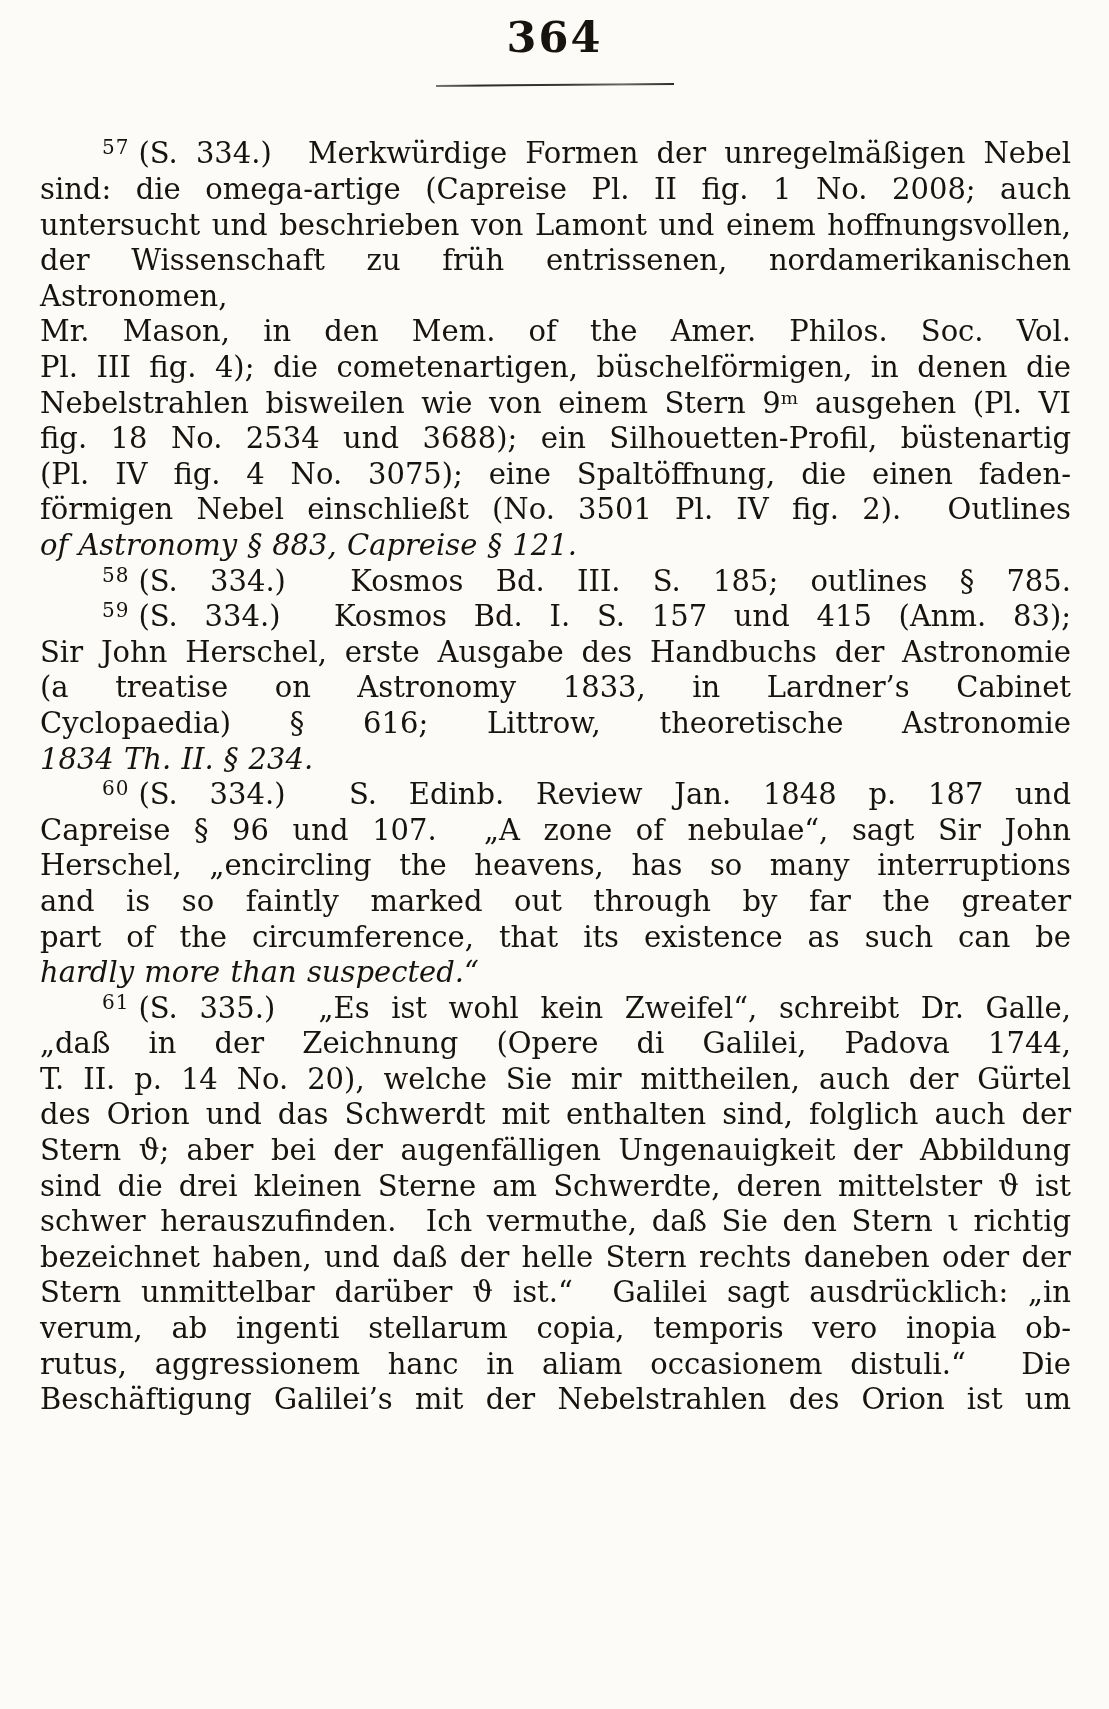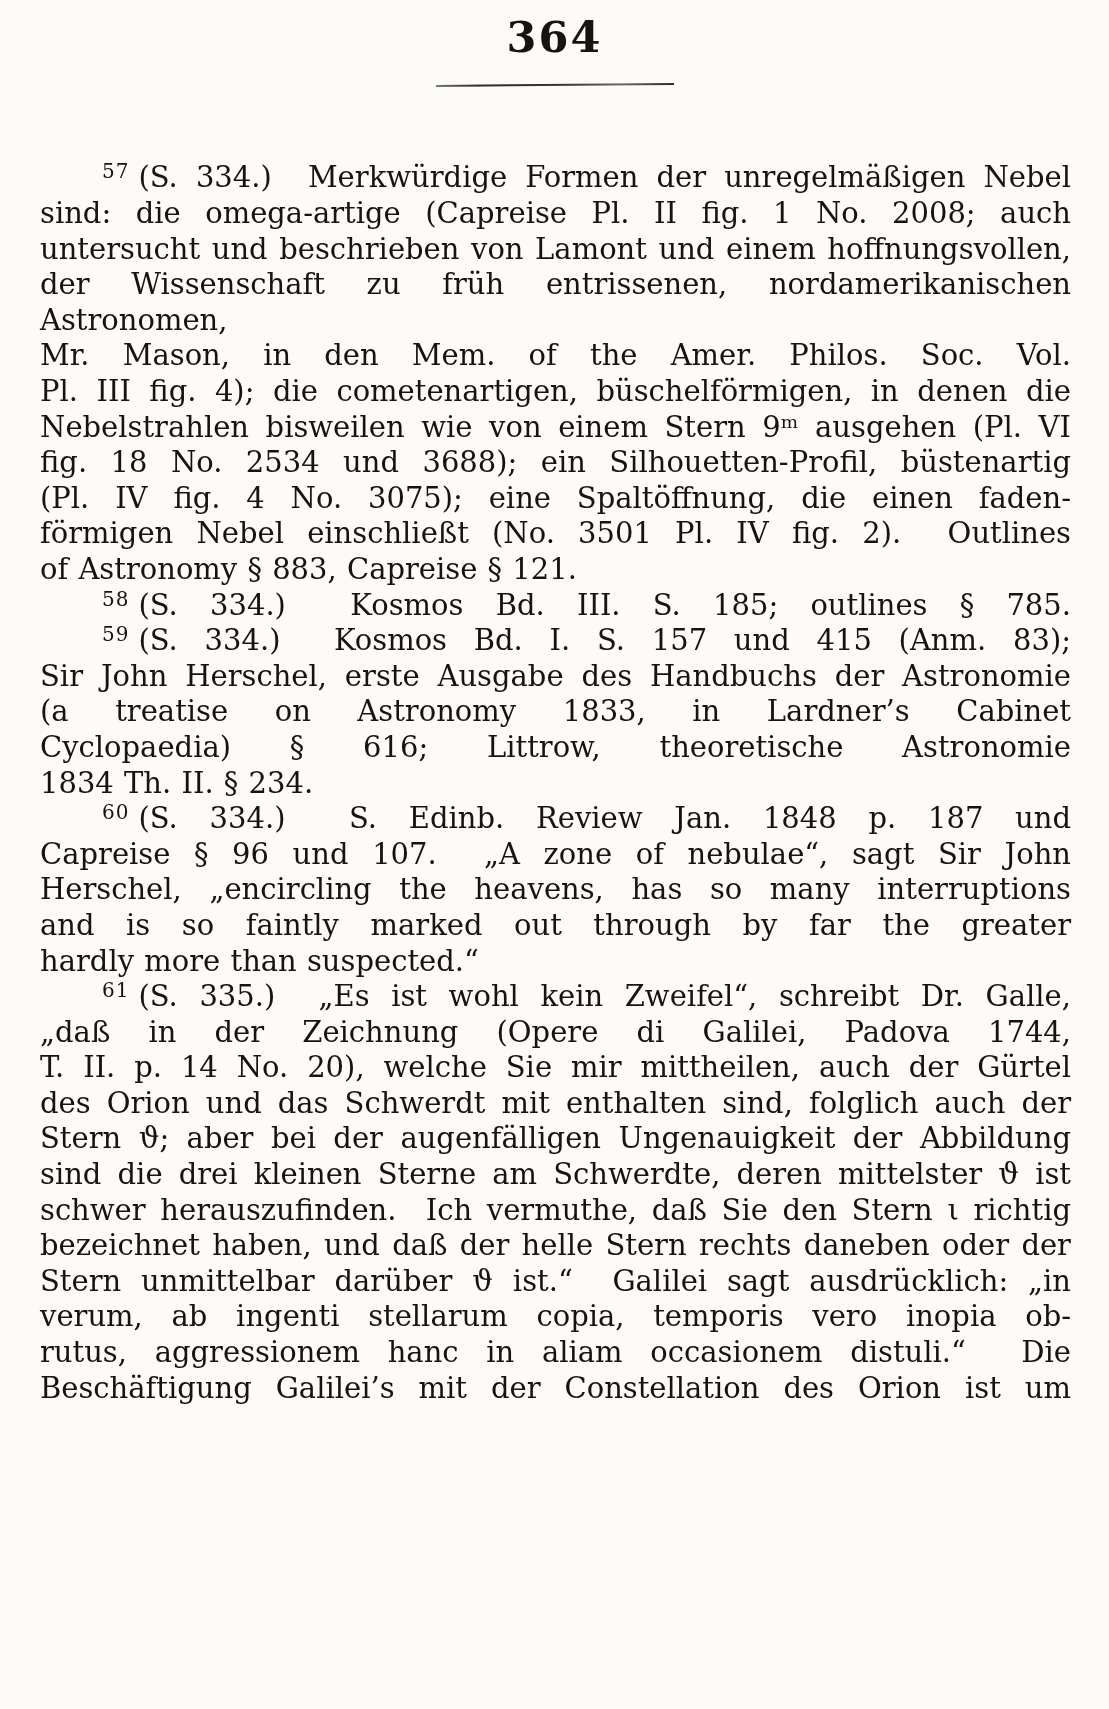--- a/index.html
+++ b/index.html
@@ -24,33 +24,34 @@
     padding-top: 13px;
     line-height: 1.15;
   }
   .rule {
     width: 238px; height: 2px;
     background: linear-gradient(90deg, #777 0%, #2c2a26 18%, #3a3733 55%, #6b6861 78%, #2c2a26 100%);
     margin: 22px auto 0 auto;
     transform: rotate(-0.45deg);
   }
   .text-block {
-    margin: 74px 38px 0 40px;
+    margin: 50px 38px 0 40px;
   }
   .line {
     font-size: 29px;
     line-height: 35.6px;
     text-align: justify;
     text-align-last: justify;
     white-space: pre-wrap;
     word-spacing: 1px;
   }
   .line.short {
     text-align: right;
     text-align-last: left;
+    font-style: italic;
   }
   .line.first {
     padding-left: 62px;
   }
   sup.marker {
     font-size: 20px;
     line-height: 0;
     margin-right: 9px;
     letter-spacing: 1px;
     vertical-align: 9px;
@@ -90,32 +91,33 @@
       <div class="line">(a treatise on Astronomy 1833, in Lardner’s Cabinet</div>
       <div class="line">Cyclopaedia) § 616; Littrow, theoretische Astronomie</div>
       <div class="line short">1834 Th. II. § 234.</div>
     </div>
 
     <div class="note">
       <div class="line first"><sup class="marker">60</sup><span>(S. 334.)  S. Edinb. Review Jan. 1848 p. 187 und</span></div>
       <div class="line">Capreise § 96 und 107.  „A zone of nebulae“, sagt Sir John</div>
       <div class="line">Herschel, „encircling the heavens, has so many interruptions</div>
       <div class="line">and is so faintly marked out through by far the greater</div>
+      <div class="line">part of the circumference, that its existence as such can be</div>
       <div class="line short">hardly more than suspected.“</div>
     </div>
 
     <div class="note">
       <div class="line first"><sup class="marker">61</sup><span>(S. 335.)  „Es ist wohl kein Zweifel“, schreibt Dr. Galle,</span></div>
       <div class="line">„daß in der Zeichnung (Opere di Galilei, Padova 1744,</div>
       <div class="line">T. II. p. 14 No. 20), welche Sie mir mittheilen, auch der Gürtel</div>
       <div class="line">des Orion und das Schwerdt mit enthalten sind, folglich auch der</div>
       <div class="line">Stern ϑ; aber bei der augenfälligen Ungenauigkeit der Abbildung</div>
       <div class="line">sind die drei kleinen Sterne am Schwerdte, deren mittelster ϑ ist</div>
       <div class="line">schwer herauszufinden.  Ich vermuthe, daß Sie den Stern ι richtig</div>
       <div class="line">bezeichnet haben, und daß der helle Stern rechts daneben oder der</div>
       <div class="line">Stern unmittelbar darüber ϑ ist.“  Galilei sagt ausdrücklich: „in</div>
       <div class="line">verum, ab ingenti stellarum copia, temporis vero inopia ob-</div>
       <div class="line">rutus, aggressionem hanc in aliam occasionem distuli.“  Die</div>
-      <div class="line">Beschäftigung Galilei’s mit der Constellation des Orion ist um</div>
+      <div class="line">Beschäftigung Galilei’s mit der Nebelstrahlen des Orion ist um</div>
     </div>
 
   </div>
 </div>
 
 </body></html>

